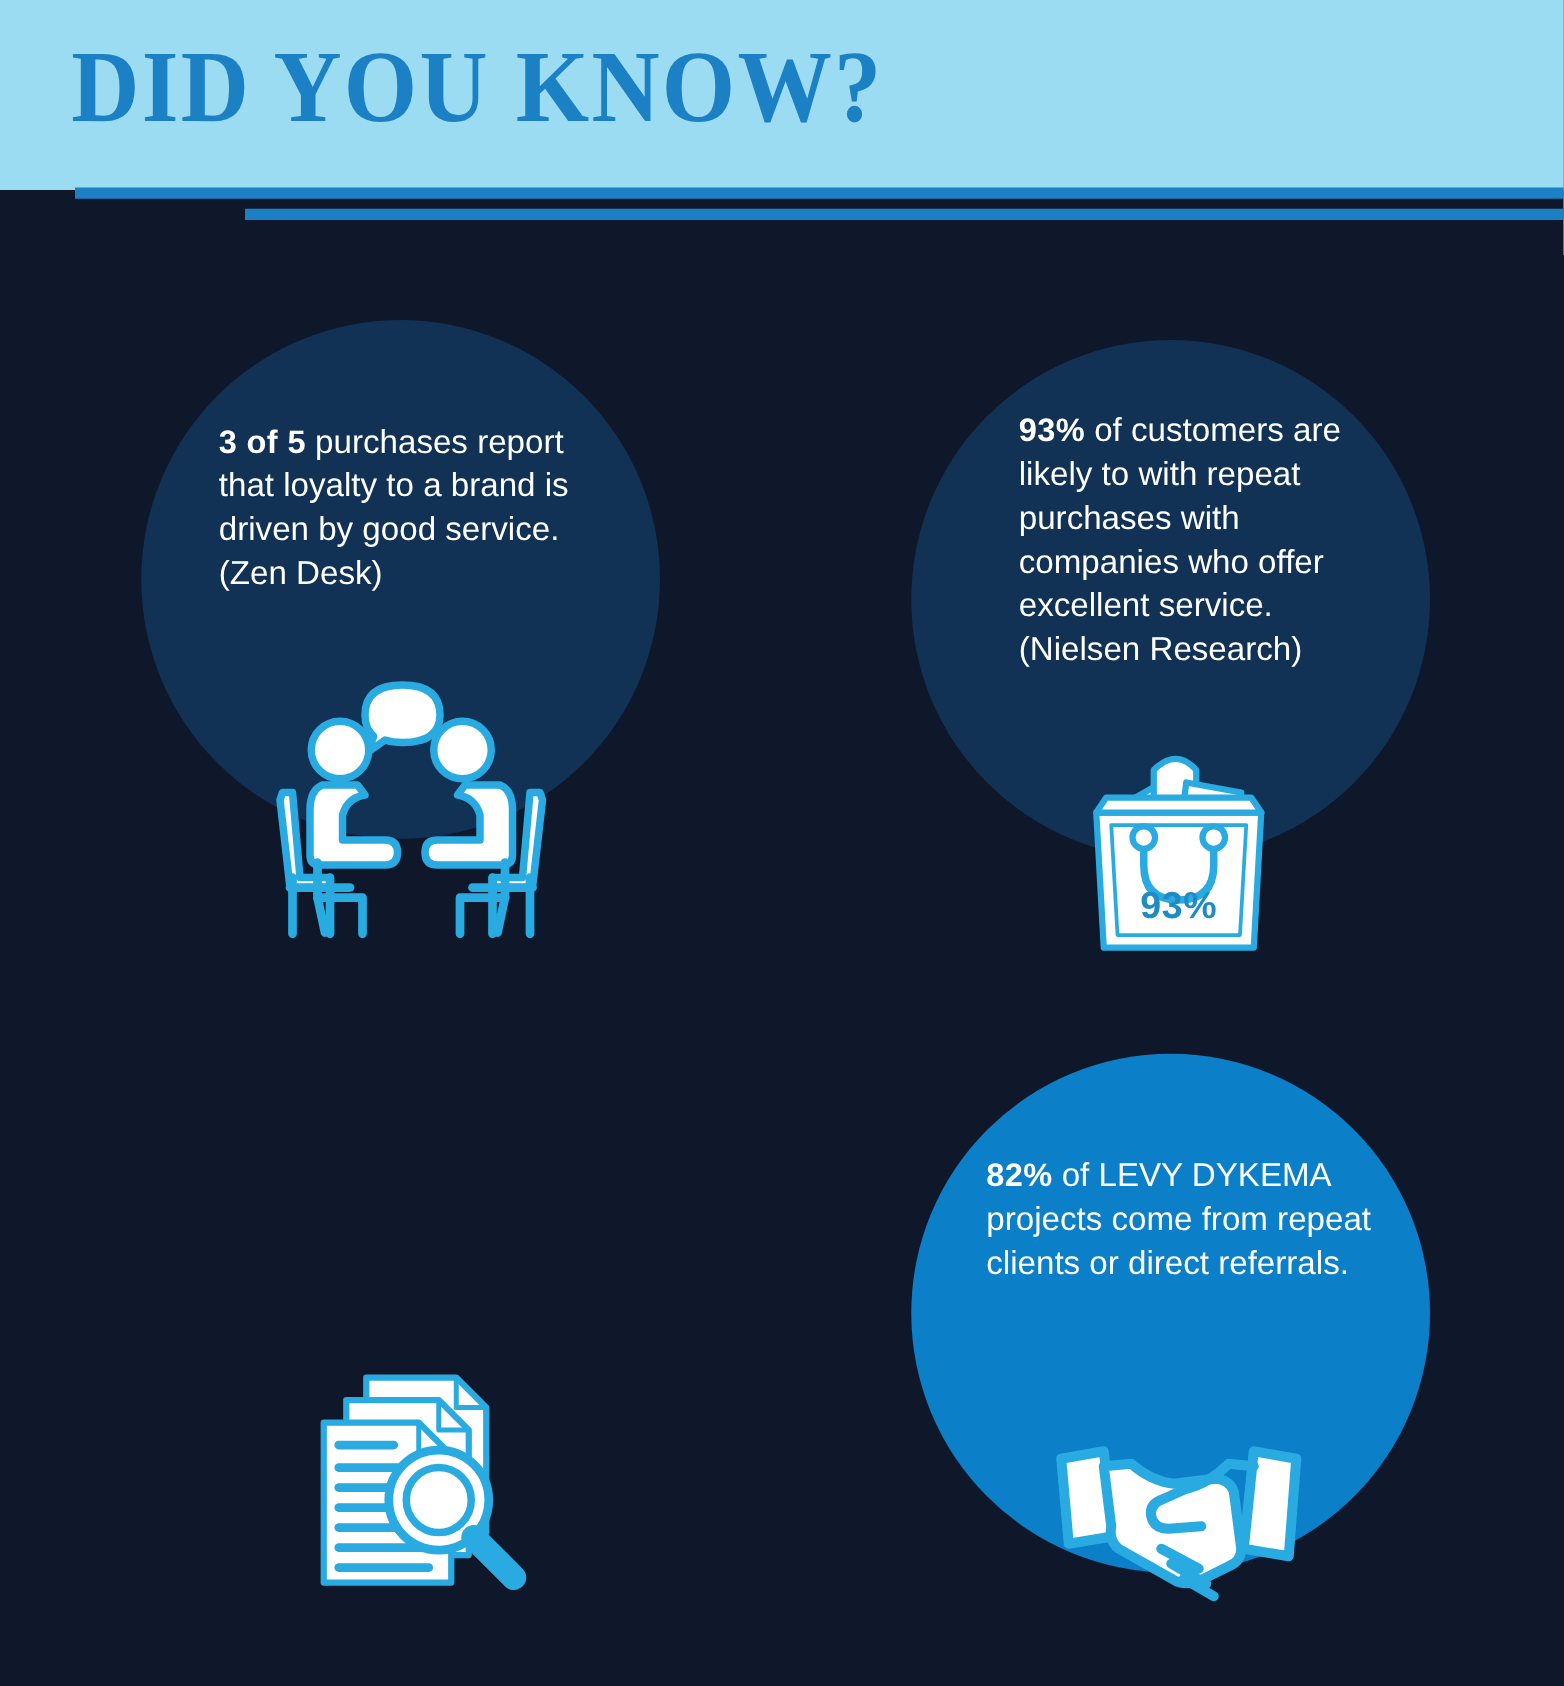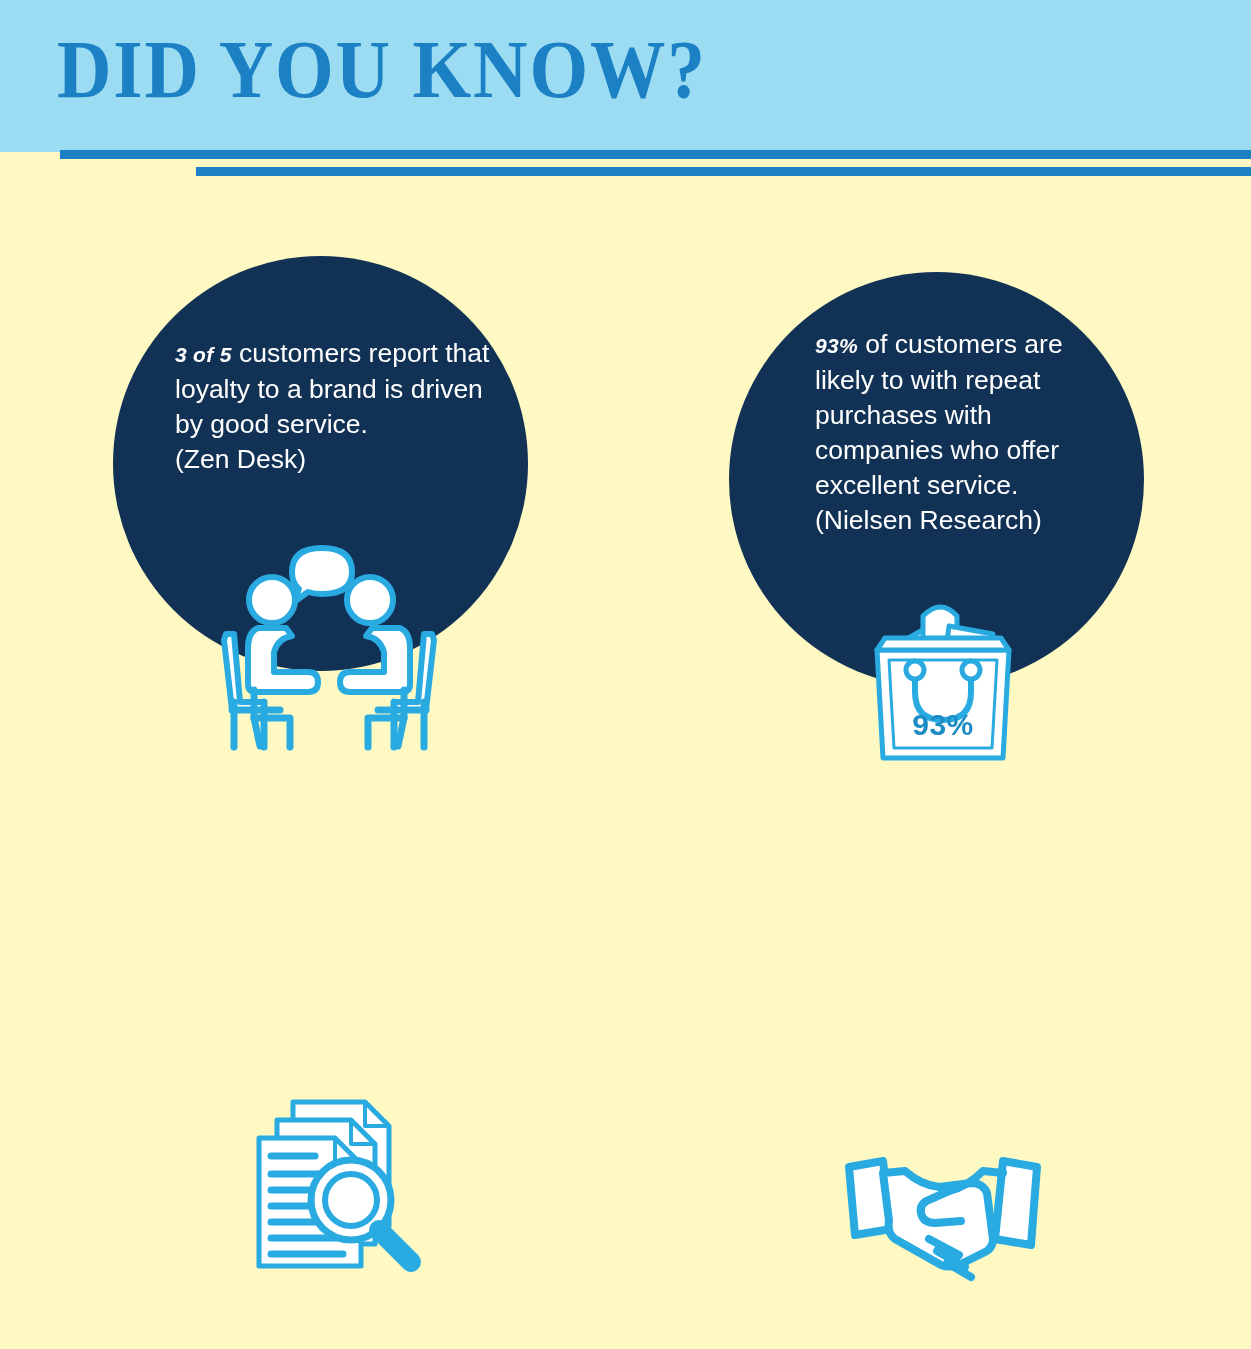--- a/index.html
+++ b/index.html
@@ -9,21 +9,21 @@
     height: 1349px;
     background: #ffffff;
     font-family: "Liberation Sans", sans-serif;
     overflow: hidden;
   }
 
   #page {
     position: relative;
     width: 1251px;
     height: 1349px;
-    background: #fef9c3;
+    background: #0f172a;
   }
 
   
   .header-band {
     position: absolute;
     left: 0; top: 0;
     width: 1251px;
     height: 152px;
     background: #9CDCF2;
   }
@@ -76,22 +76,21 @@
     position: absolute;
     left: 62px;
     width: 320px;
     color: #ffffff;
     font-size: 26.5px;
     line-height: 35px;
     font-weight: 400;
   }
   .stat-text .lead {
     font-weight: bold;
-    font-style: italic;
-    font-size: 21px;
+    font-size: 26px;
     letter-spacing: 0.3px;
   }
 
   #stat-1 { left: 113px; top: 256px; }
   #stat-1 .stat-text { top: 80px; }
 
   #stat-2 { left: 729px; top: 272px; }
   #stat-2 .stat-text { top: 55px; left: 86px; width: 300px; }
 
   #stat-3 { left: 113px; top: 827px; }
@@ -126,21 +125,21 @@
 
 <div id="page">
 
   <div class="header-band"></div>
   <div class="page-title">DID YOU KNOW?</div>
   <div class="rule-top"></div>
   <div class="rule-bottom"></div>
 
   <div class="stat dark" id="stat-1">
     <div class="stat-text">
-      <span class="lead">3 of 5</span><span> customers report that loyalty to a brand is driven by good service.</span><br>
+      <span class="lead">3 of 5</span><span> purchases report that loyalty to a brand is driven by good service.</span><br>
       <span>(Zen Desk)</span>
     </div>
   </div>
 
   <div class="icon-wrap" id="icon-conversation">
     <svg viewBox="0 0 250 230" xmlns="http://www.w3.org/2000/svg">
       <g fill="#ffffff" stroke="#29ABE2" stroke-width="6" stroke-linejoin="round" stroke-linecap="round">
 
         <path d="M88 40 Q88 16 118 16 Q148 16 148 40 Q148 62 118 62 Q110 62 104 60 L90 70 L95 57 Q88 51 88 40 Z"></path>
 
@@ -223,20 +222,25 @@
         </g>
 
         <circle cx="108" cy="110" r="40" fill="#ffffff" stroke-width="7"></circle>
         <circle cx="108" cy="110" r="26" fill="#ffffff" stroke-width="6"></circle>
         <path d="M136 140 L168 172" stroke-width="20"></path>
         <path d="M136 140 L168 172" stroke-width="11" stroke="#29ABE2"></path>
       </g>
     </svg>
   </div>
 
+  <div class="stat blue" id="stat-4">
+    <div class="stat-text">
+      <span class="lead">82%</span><span> of LEVY DYKEMA projects come from repeat clients or direct referrals.</span>
+    </div>
+  </div>
 
   <div class="icon-wrap" id="icon-handshake">
     <svg viewBox="0 0 200 155" xmlns="http://www.w3.org/2000/svg">
       <g fill="#ffffff" stroke="#29ABE2" stroke-width="8" stroke-linejoin="round" stroke-linecap="round">
 
         <path d="M6 24 L40 18 L48 86 L12 92 Z"></path>
 
         <path d="M194 24 L160 18 L152 96 L188 102 Z"></path>
 
         <path d="M40 30 L62 28 Q78 42 96 44 L128 40 Q140 40 144 50 L150 96

